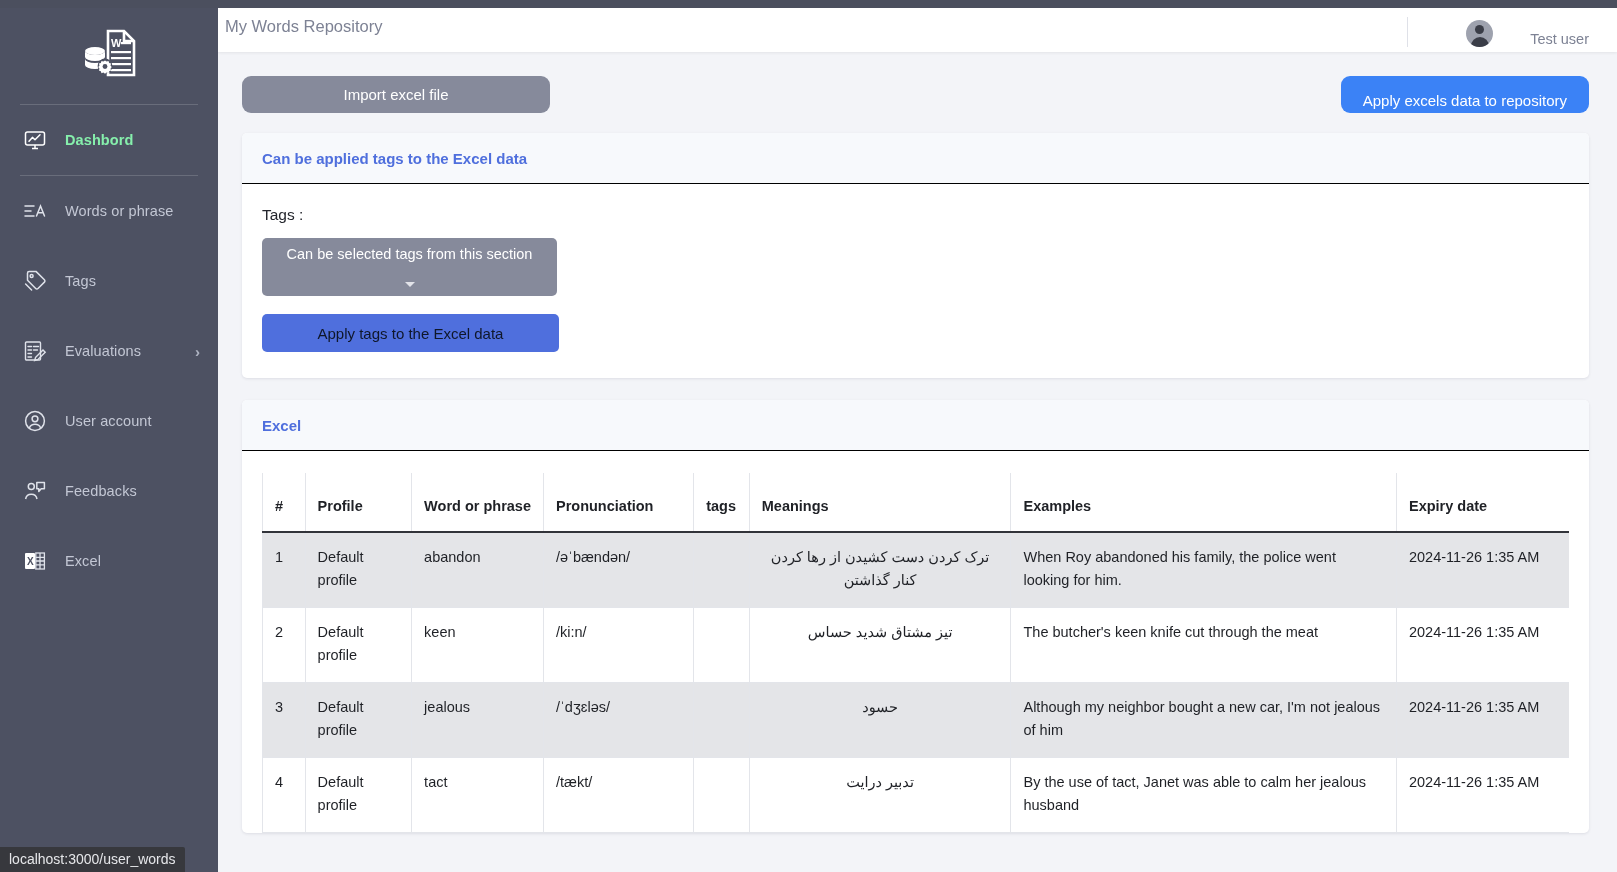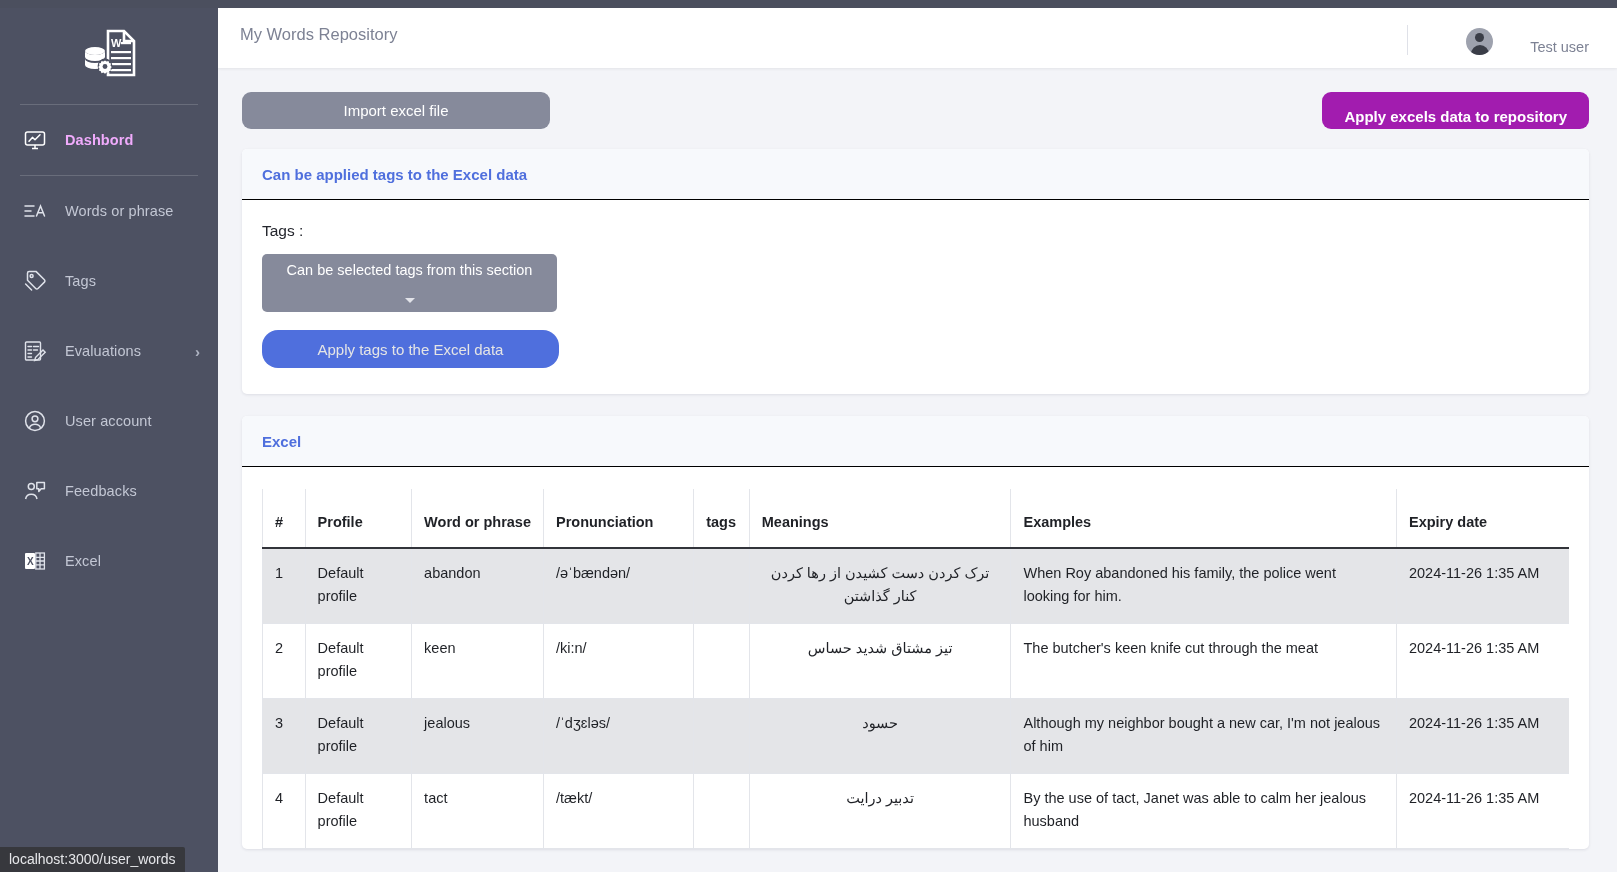--- a/index.html
+++ b/index.html
@@ -59,21 +59,21 @@
     justify-content: center;
     flex: 0 0 42px;
   }
   .nav-item .nav-label {
     font-size: 14.5px;
     color: #c3c7d4;
     margin-left: 9px;
     letter-spacing: 0.1px;
   }
   .nav-item.active .nav-label {
-    color: #f0abfc;
+    color: #86efac;
     font-weight: bold;
   }
   .nav-chevron {
     position: absolute;
     right: 18px;
     top: 50%;
     transform: translateY(-50%);
     color: #aeb3c2;
     font-size: 15px;
     font-weight: bold;
@@ -99,26 +99,26 @@
     position: absolute;
     top: 0; left: 218px;
     width: 1399px;
     height: 872px;
     background: #f3f4f8;
     overflow: hidden;
   }
 
   
   .header {
-    height: 68px;
+    height: 52px;
     background: #ffffff;
     display: flex;
     align-items: center;
     justify-content: space-between;
-    padding: 0 28px 0 22px;
+    padding: 0 28px 0 7px;
     box-shadow: 0 1px 3px rgba(0,0,0,0.07);
     position: relative;
     z-index: 10;
   }
   .header-title {
     font-size: 16.5px;
     color: #7d8294;
     padding-left: 0;
   }
   .header-right {
@@ -183,23 +183,22 @@
     cursor: pointer;
     padding: 0 16px;
   }
   .btn-import {
     width: 308px;
     height: 37px;
     background: #868a9b;
   }
   .btn-apply-repo {
     height: 37px;
-    background: #a21caf;
+    background: #3b82f6;
     padding: 16px 22px;
-    font-weight: bold;
   }
 
   
   .card {
     background: #ffffff;
     border-radius: 5px;
     box-shadow: 0 1px 3px rgba(30,34,60,0.10);
     margin-bottom: 22px;
     overflow: hidden;
   }
@@ -244,22 +243,22 @@
     border-left: 5px solid transparent;
     border-right: 5px solid transparent;
     border-top: 5.5px solid #e2e3e9;
   }
   .btn-apply-tags {
     margin-top: 18px;
     width: 297px;
     height: 38px;
     background: #4f6fdd;
     border: none;
-    border-radius: 16px;
-    color: #e5e5e5;
+    border-radius: 5px;
+    color: #0f172a;
     font-size: 15px;
     font-family: "Liberation Sans", sans-serif;
     cursor: pointer;
   }
 
   
   .table-wrap {
     padding: 22px 20px 0 20px;
   }
   table.excel {

